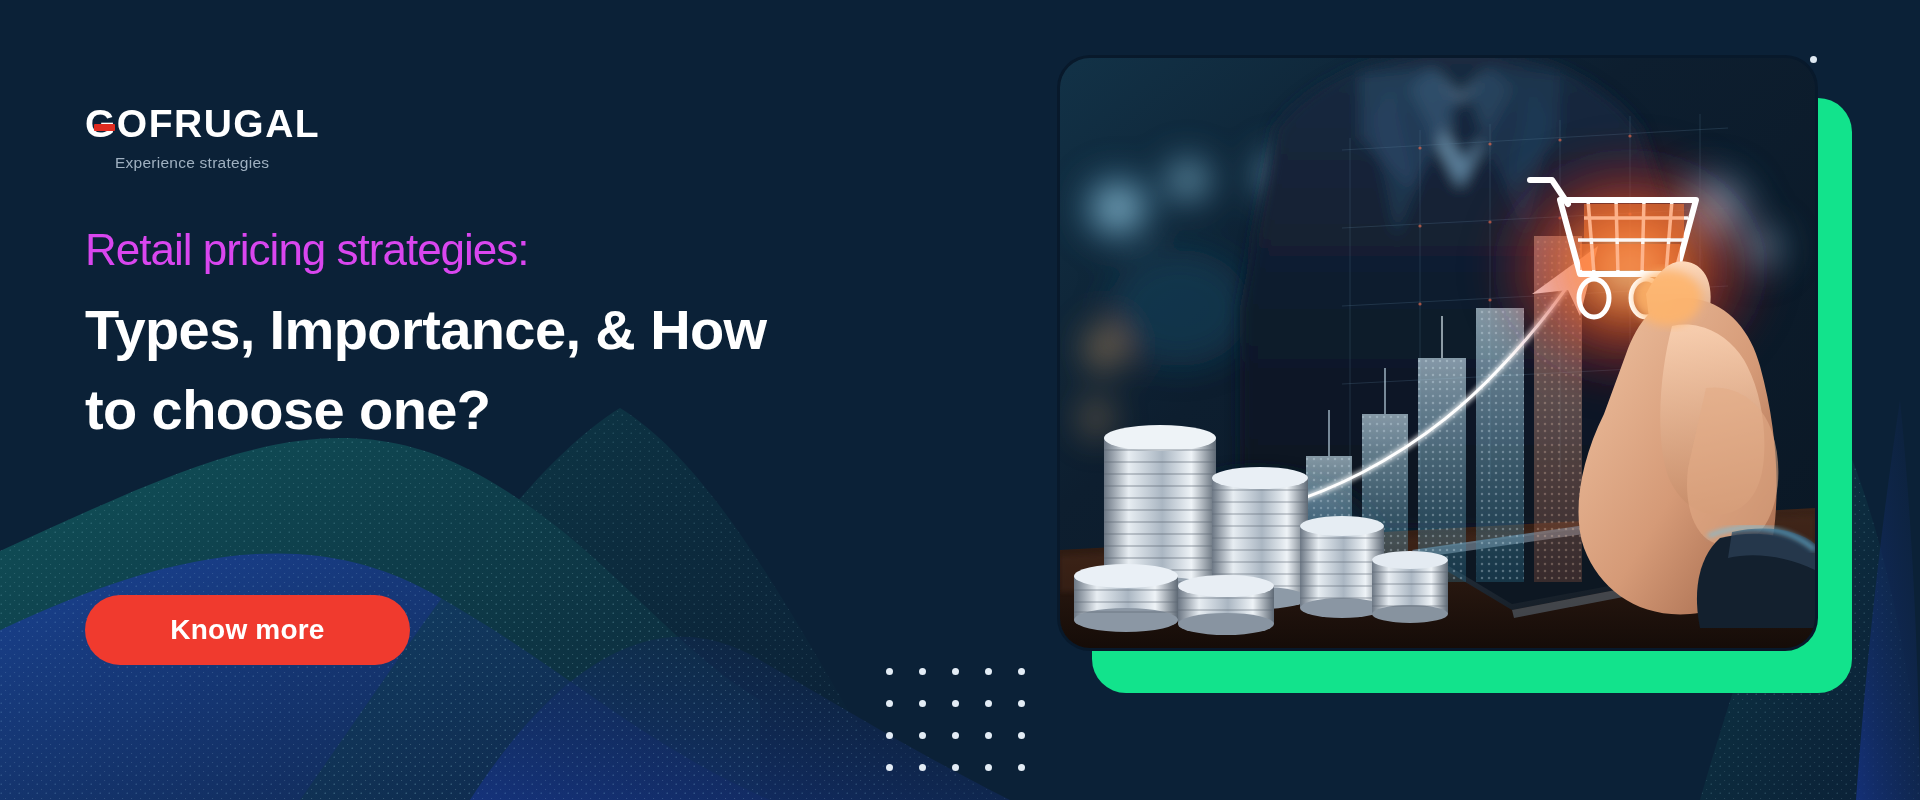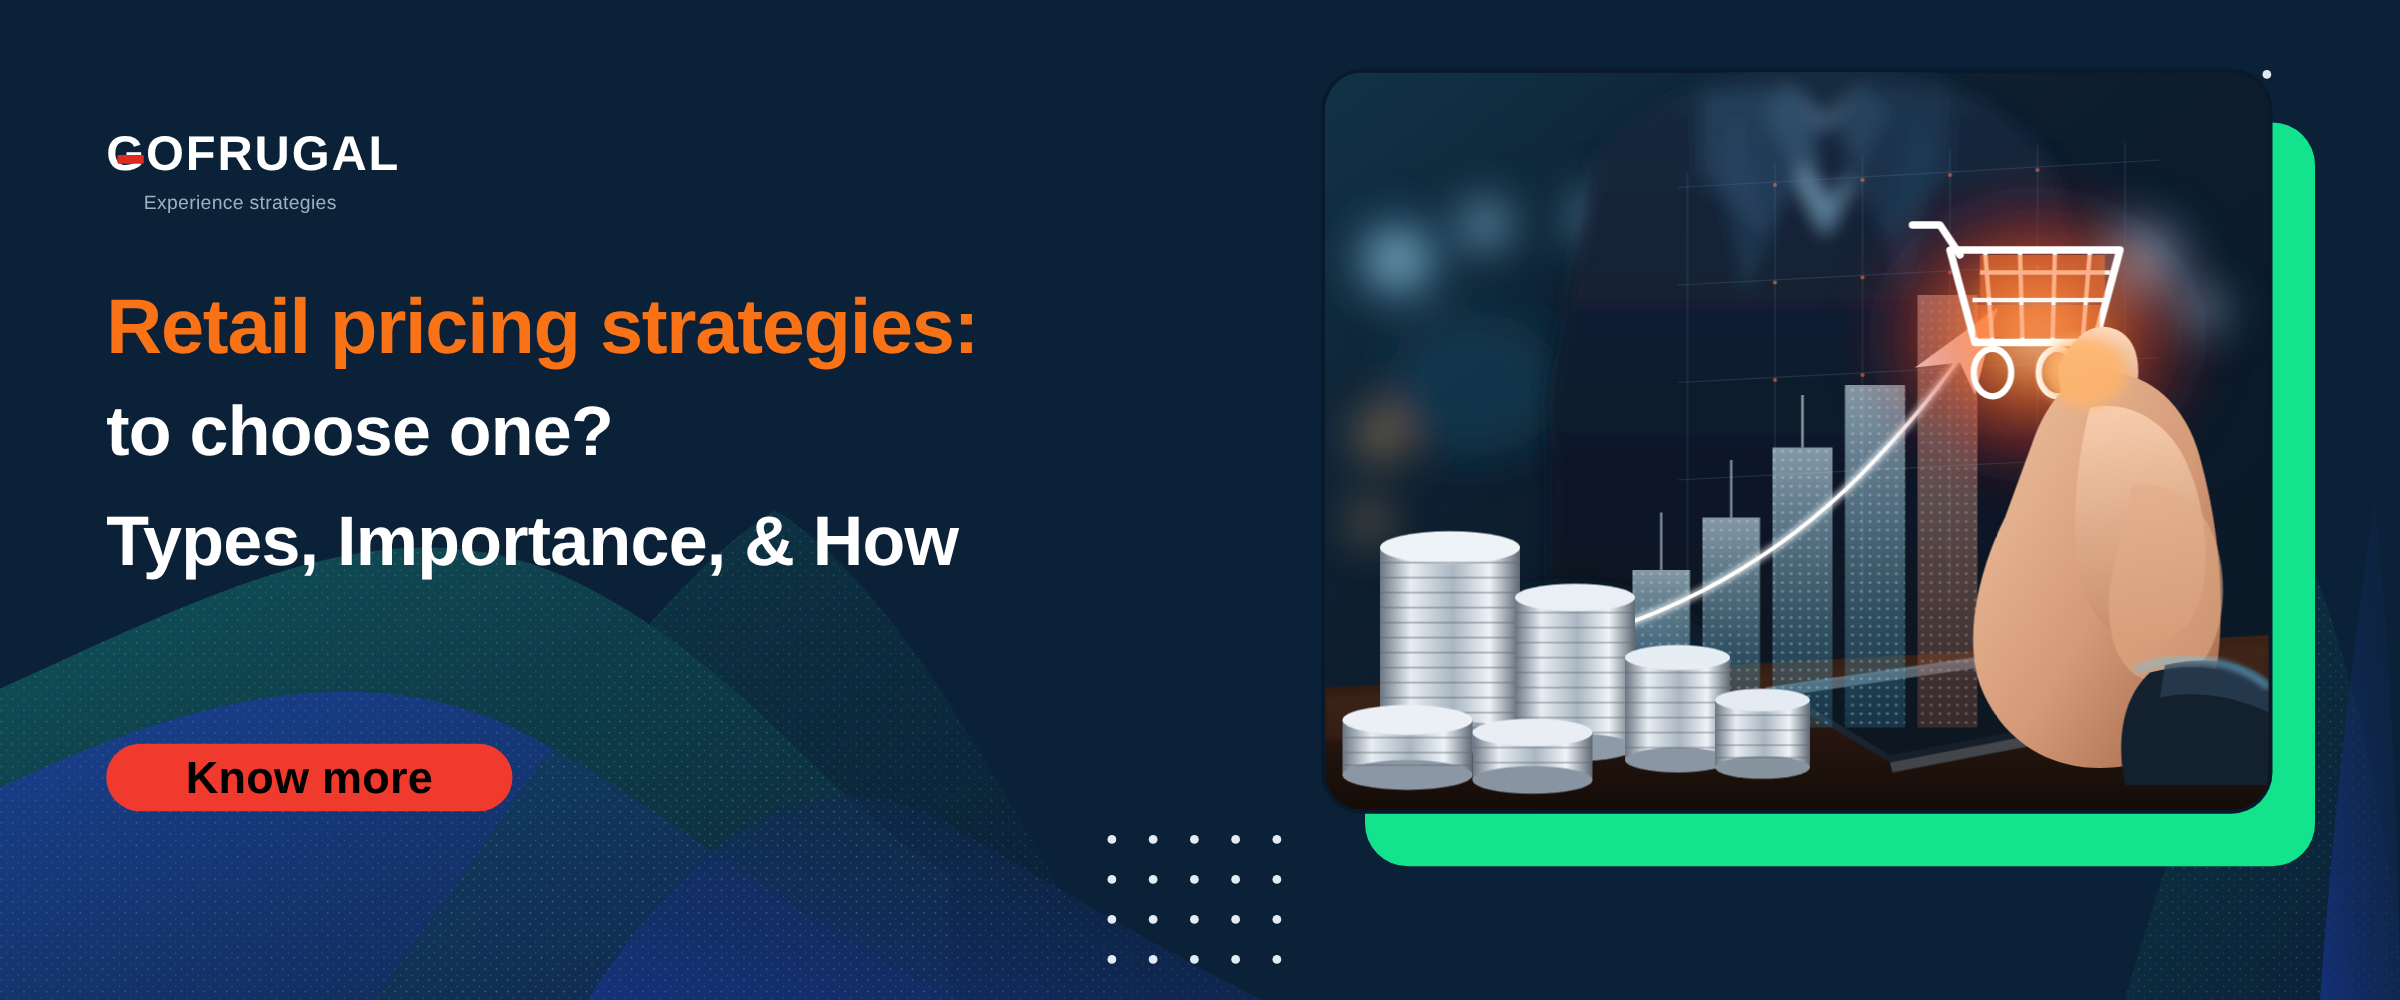--- a/index.html
+++ b/index.html
@@ -43,31 +43,31 @@
   .logo-tagline{
     margin-top:11px;margin-left:30px;
     font-size:15.5px;color:#9fb0c0;letter-spacing:.25px;font-weight:400;
   }
 
   .headline{position:absolute;left:0;top:222px;width:900px;}
   .headline .line{
     font-size:58px;font-weight:700;line-height:1.28;
     letter-spacing:-.6px;white-space:nowrap;
   }
-  .headline .line-1{color:#f97316;font-size:62px;font-weight:700;letter-spacing:-1px;}
+  .headline .line-1{color:#d946ef;font-size:44px;font-weight:400;letter-spacing:-1px;}
   .headline .line-2,.headline .line-3{color:#ffffff;font-weight:600;font-size:56px;}
   .headline .line-2{margin-top:16px;}
   .headline .line-3{margin-top:8px;}
 
   .cta-button{
     position:absolute;left:0;top:595px;
     display:flex;align-items:center;justify-content:center;
-    width:325px;height:54px;
+    width:325px;height:70px;
     background:#f03a2e;border:none;border-radius:36px;
-    color:#000000;font-size:36px;font-weight:700;letter-spacing:.2px;
+    color:#ffffff;font-size:28px;font-weight:700;letter-spacing:.2px;
     font-family:"Liberation Sans", sans-serif;
     cursor:pointer;
   }
 
   
   .hero-wrap{position:absolute;left:1060px;top:58px;width:790px;height:645px;}
   .hero-accent{
     position:absolute;left:32px;top:40px;width:760px;height:595px;
     background:#12e38c;border-radius:34px;
   }
@@ -176,22 +176,22 @@
     <div class="logo-block">
       <div class="logo-wordmark">
         <span class="logo-gbar"></span>
         <span>GOFRUGAL</span>
       </div>
       <div class="logo-tagline">Experience strategies</div>
     </div>
 
     <div class="headline">
       <div class="line line-1">Retail pricing strategies:</div>
+      <div class="line line-2">Types, Importance, &amp; How</div>
       <div class="line line-3">to choose one?</div>
-      <div class="line line-2">Types, Importance, &amp; How</div>
     </div>
 
     <button class="cta-button">Know more</button>
   </div>
 
   <div class="hero-wrap">
     <div class="hero-accent"></div>
     <div class="hero-card">
       <svg class="hero-photo" viewBox="0 0 755 590" preserveAspectRatio="xMidYMid slice" aria-hidden="true">
         <defs>

